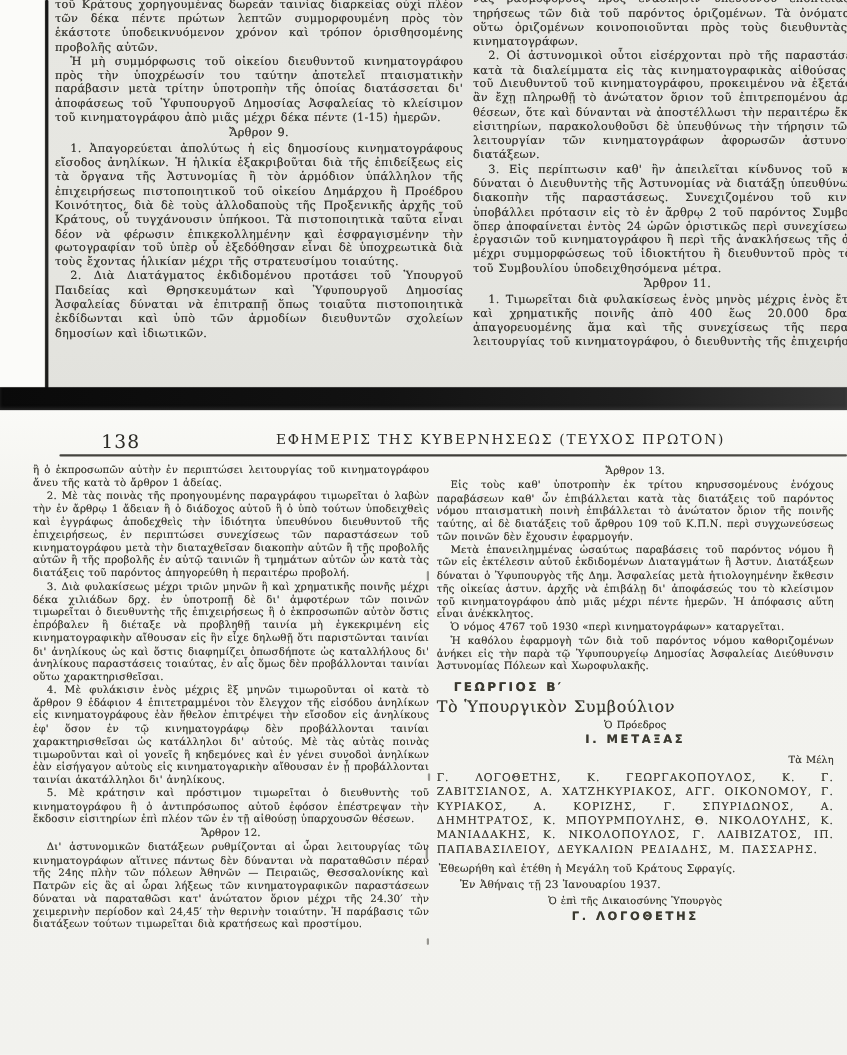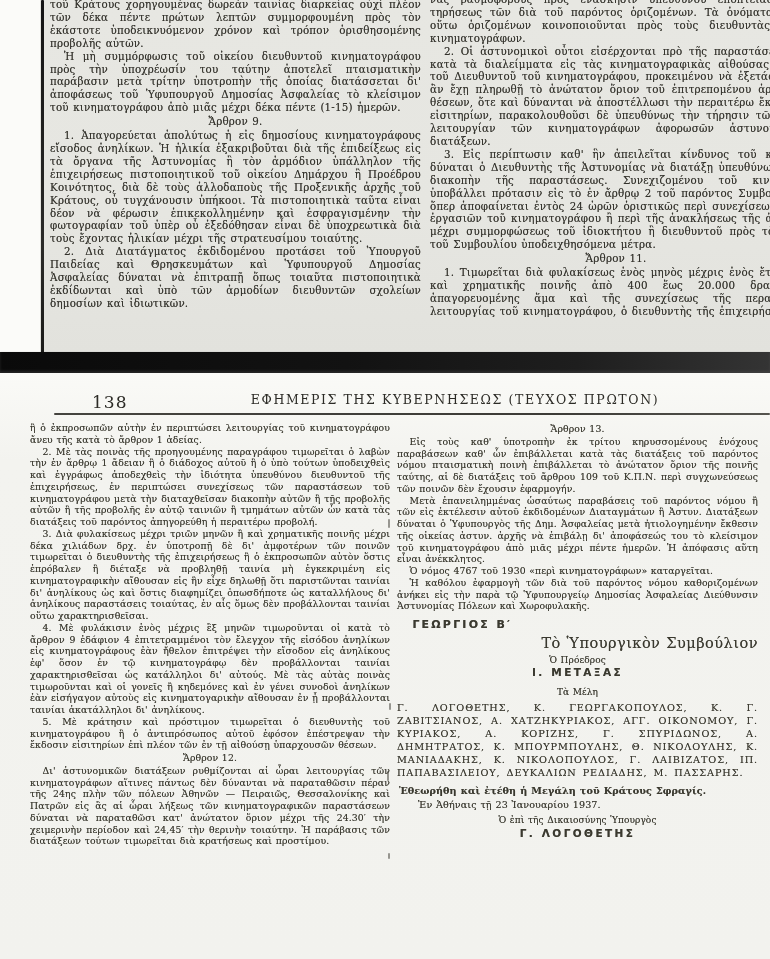--- a/index.html
+++ b/index.html
@@ -62,32 +62,32 @@
   .para{margin:0;text-align:justify;}
   .style-continuation{text-indent:0;}
   .style-indent{text-indent:1.35em;}
   .style-heading{text-align:center;text-indent:0;margin:1px 0 1px;}
   .style-date{text-align:left;text-indent:2.4em;margin:4px 0 2px;}
   .style-king{
     font-family:"DejaVu Sans","Liberation Sans",sans-serif;font-weight:bold;
     font-size:11px;letter-spacing:2.2px;text-align:left;text-indent:1.4em;
     margin:7px 0 0;
   }
-  .style-center-large{text-align:right;text-indent:0;font-size:14.5px;letter-spacing:.5px;margin:7px 0 2px;}
+  .style-center-large{text-align:left;text-indent:0;font-size:14.5px;letter-spacing:.5px;margin:7px 0 2px;}
   .style-center-small{text-align:center;text-indent:0;font-size:9px;margin:5px 0 0;}
   .style-center-bold{
     text-align:center;text-indent:0;font-family:"DejaVu Sans","Liberation Sans",sans-serif;
     font-weight:bold;font-size:10.5px;letter-spacing:2.4px;margin:1px 0 2px;
   }
-  .style-members-label{text-align:center;text-indent:0;font-size:9px;margin:8px 0 2px;}
+  .style-members-label{text-align:right;text-indent:0;font-size:9px;margin:8px 0 2px;}
   .style-names{
     text-align:justify;text-indent:0;font-size:9.7px;line-height:13px;
     letter-spacing:.9px;word-spacing:2px;margin:2px 0 0;
   }
-  .style-seal{text-indent:.2em;margin:6px 0 0;font-size:9.6px;font-weight:bold;}
+  .style-seal{text-indent:.2em;margin:6px 0 0;font-size:9.6px;}
   .style-date2{text-align:left;text-indent:2.2em;margin:2px 0 0;font-size:9.6px;}
 
   
   .gutter-specks span{position:absolute;background:#4a4942;opacity:.55;border-radius:1px;}
   .speck-1{left:388px;top:146px;width:2px;height:9px;}
   .speck-2{left:389px;top:330px;width:2px;height:7px;}
   .speck-3{left:387px;top:398px;width:2px;height:10px;}
   .speck-4{left:388px;top:480px;width:2px;height:6px;}
 </style>
 </head>

